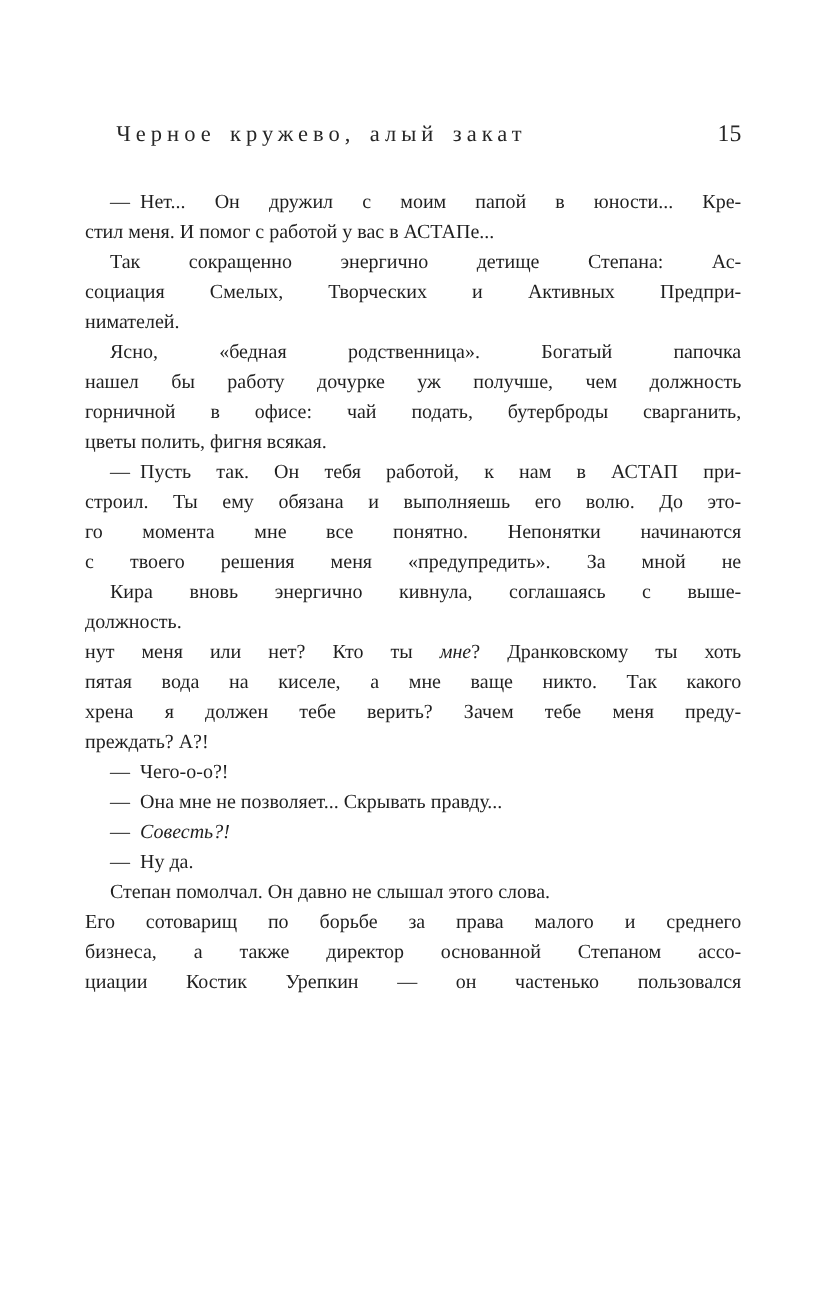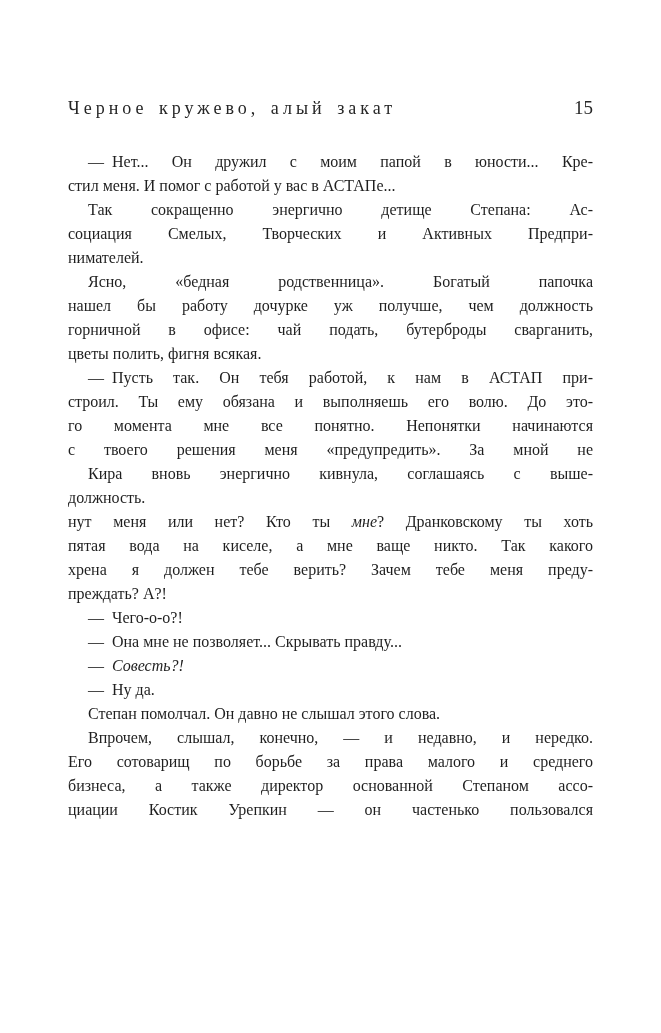--- a/index.html
+++ b/index.html
@@ -25,20 +25,21 @@
     justify-content: space-between;
     align-items: baseline;
     height: 22px;
     font-size: 18px;
     color: #262626;
   }
   .running-title {
     letter-spacing: 4px;
     word-spacing: 3px;
     white-space: nowrap;
+    margin-left: 25px;
   }
   .page-number {
     font-size: 19px;
     letter-spacing: 0;
     text-align: center;
   }
   .body-text {
     margin-top: 31px;
   }
   .line {
@@ -109,20 +110,19 @@
         <div>
           <div class="line first">— <i>Совесть?!</i></div>
         </div>
         <div>
           <div class="line first">— Ну да.</div>
         </div>
         <div>
           <div class="line first">Степан помолчал. Он давно не слышал этого слова.</div>
         </div>
         <div>
-          <div class="line justify first">Впрочем, слышал, конечно, — и недавно, и нередко.</div>
           <div class="line justify">Его сотоварищ по борьбе за права малого и среднего</div>
           <div class="line justify">бизнеса, а также директор основанной Степаном ассо-</div>
           <div class="line justify">циации Костик Урепкин — он частенько пользовался</div>
         </div>
       </div>
   </div>
 </div>
 
 </body></html>

